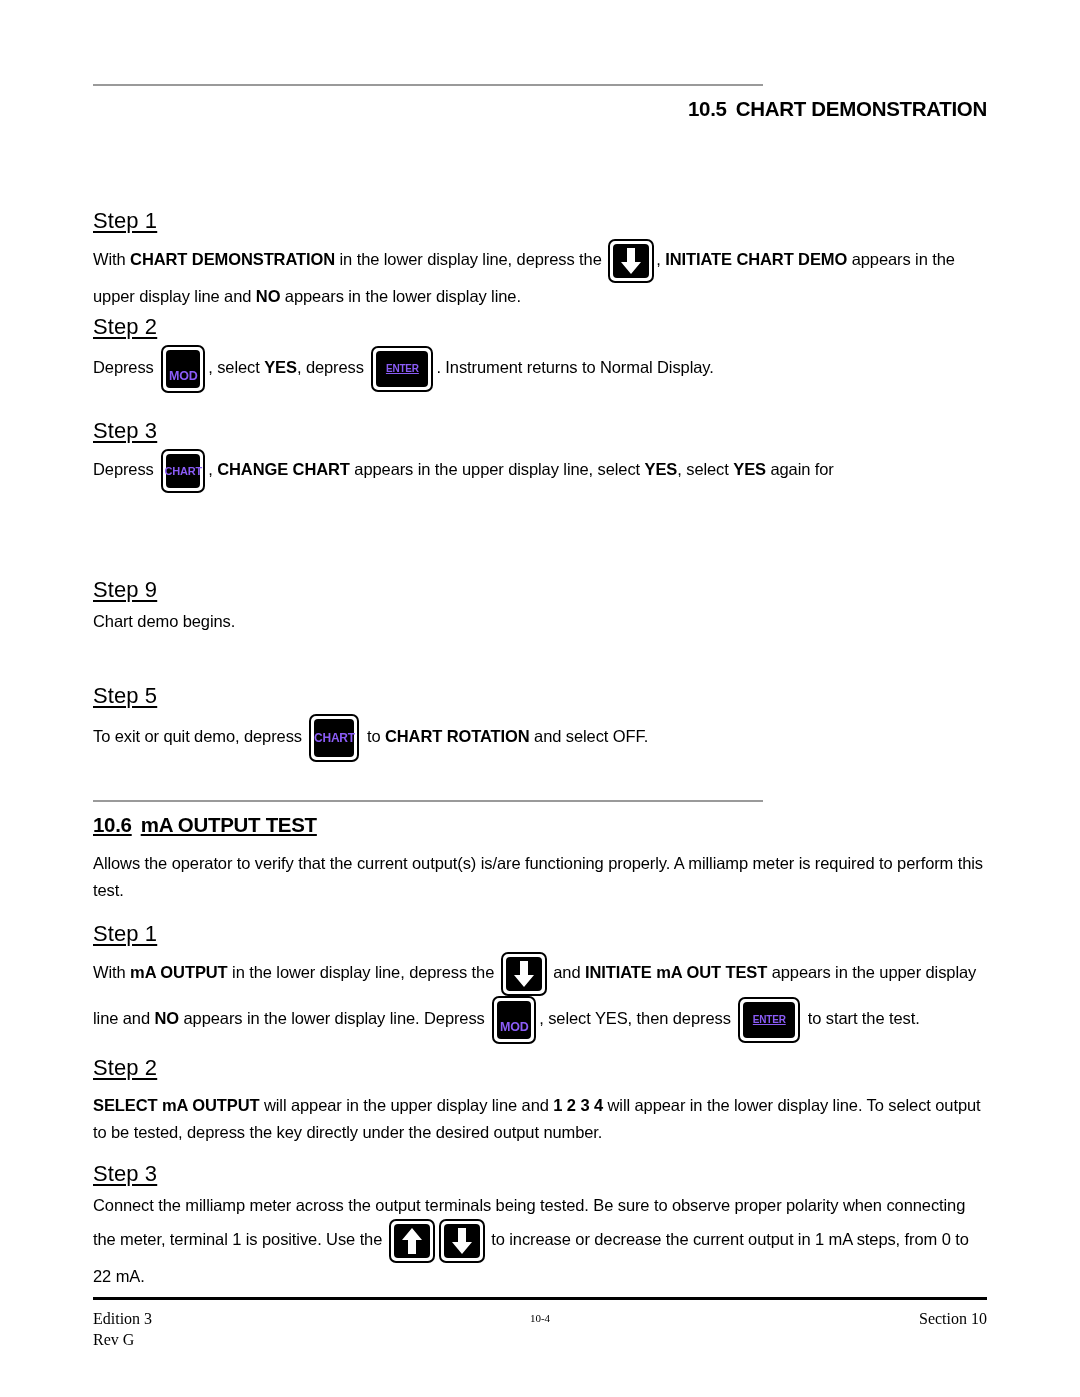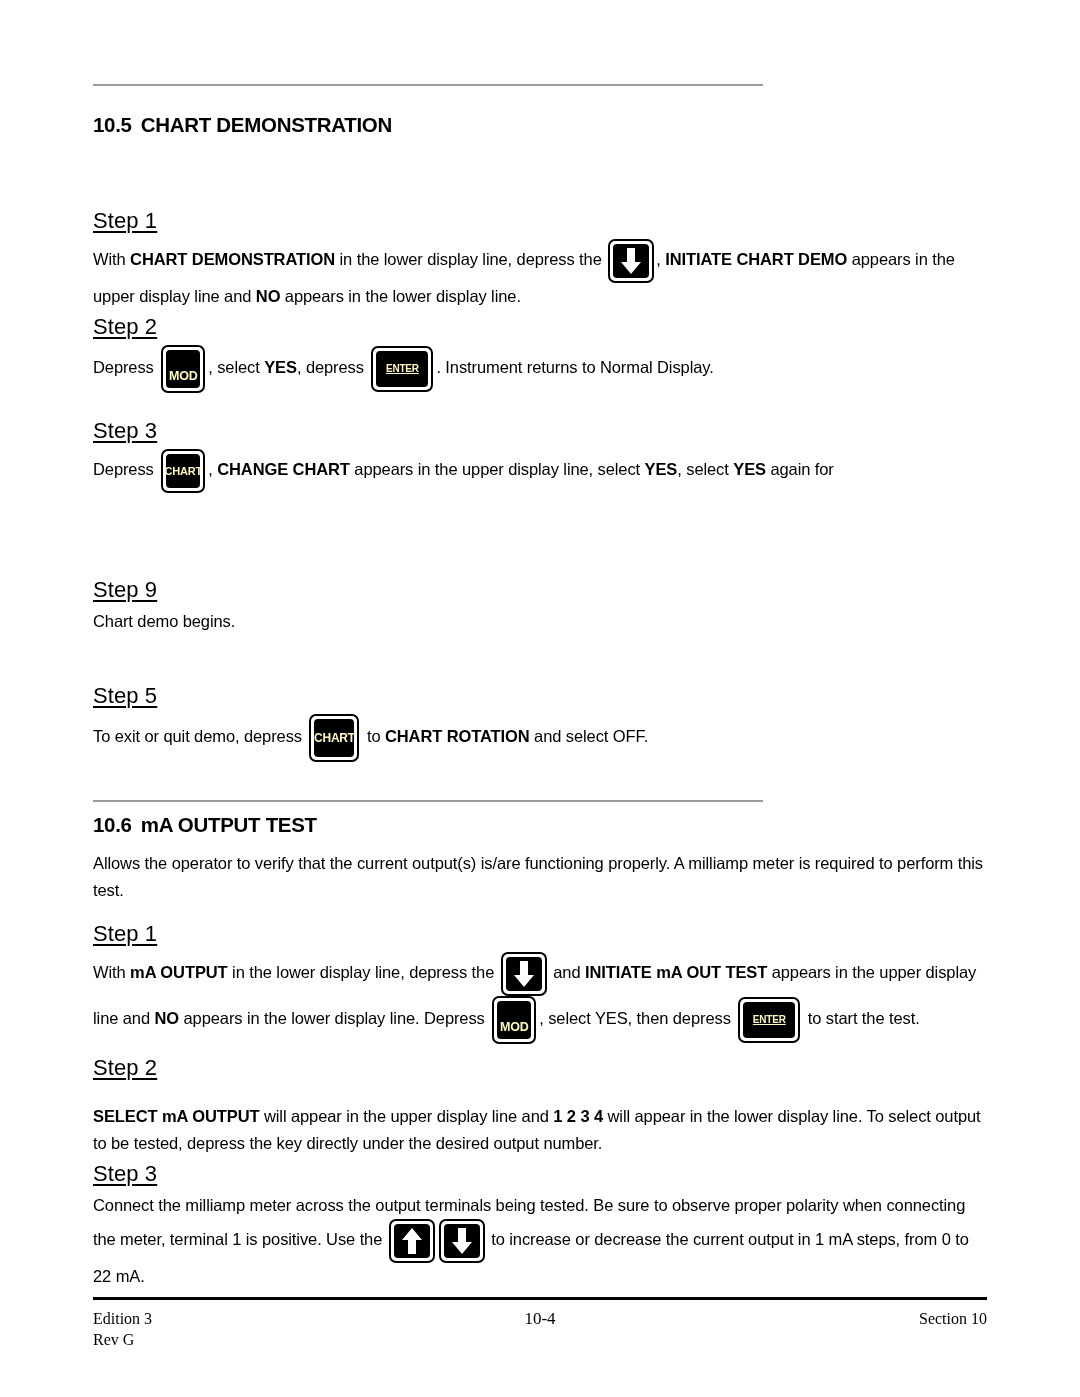--- a/index.html
+++ b/index.html
@@ -87,21 +87,21 @@
     background: #000000;
     border-radius: 4px;
     width: 100%;
     height: 100%;
     display: flex;
     align-items: center;
     justify-content: center;
     box-sizing: border-box;
   }
   .key .cap-text {
-    color: #fef9c3;
+    color: #8b5cf6;
     font-weight: bold;
     font-family: "Liberation Sans", sans-serif;
     line-height: 1;
     letter-spacing: -0.2px;
   }
 
   
   .key-arrow {
     width: 46px;
     height: 44px;
@@ -131,33 +131,33 @@
   .footer {
     position: absolute;
     left: 93px;
     top: 1308px;
     width: 894px;
     font-family: "Liberation Serif", serif;
     font-size: 16px;
     line-height: 21px;
   }
   .footer-left { position: absolute; left: 0; top: 0; }
-  .footer-center { position: absolute; left: 0; top: 0; width: 894px; text-align: center; font-size: 17px; }
+  .footer-center { position: absolute; left: 0; top: 0; width: 894px; text-align: center; font-size: 11px; }
   .footer-right { position: absolute; right: 0; top: 0; }
   .footer-rev { position: absolute; left: 0; top: 21px; }
 </style>
 </head>
 <body>
 
 <div class="page">
 
   <div class="block" style="left:93px; top:84px; width:894px;">
     <div class="sec-rule short"></div>
 
-    <h2 class="section-heading" style="margin-top:28px;">
+    <h2 class="section-heading" style="margin-top:12px;text-align:right;">
       <span class="sec-num">10.5</span><span>CHART DEMONSTRATION</span>
     </h2>
 
   </div>
 
   <div class="block" style="left:93px; top:210px; width:894px;">
     <span class="step-label">Step 1</span>
     <p class="para" style="margin-top:7px; width:894px;">
       <span>With </span><b>CHART DEMONSTRATION</b><span> in the lower display line, depress the </span><span class="key key-arrow" style="margin:0 2px;"><span class="face">
             <svg class="arrow-glyph" width="26" height="30" viewBox="0 0 26 30">
@@ -199,21 +199,21 @@
     <p class="para" style="margin-top:7px;">
       <span>To exit or quit demo, depress </span><span class="key key-chart" style="margin:0 3px;"><span class="face">
             <span class="cap-text">CHART</span>
           </span></span><span> to </span><b>CHART ROTATION</b><span> and select OFF.</span>
     </p>
   </div>
 
   <div class="block" style="left:93px; top:800px; width:894px;">
     <div class="sec-rule short2"></div>
 
-    <h2 class="section-heading" style="margin-top:12px;">
+    <h2 class="section-heading" style="margin-top:12px;text-decoration:underline;">
       <span class="sec-num">10.6</span><span>mA OUTPUT TEST</span>
     </h2>
 
     <p class="para" style="margin-top:13px; width:894px;">
       <span>Allows the operator to verify that the current output(s) is/are functioning properly.  A milliamp meter is required to perform this test.</span>
     </p>
   </div>
 
   <div class="block" style="left:93px; top:923px; width:894px;">
     <span class="step-label">Step 1</span>
@@ -225,21 +225,21 @@
           </span></span><span> and </span><b>INITIATE mA OUT TEST</b><span> appears in the upper display line and </span><b>NO</b><span> appears in the lower display line.  Depress </span><span class="key key-mod" style="margin:0 3px;"><span class="face">
             <span class="cap-text">MOD</span>
           </span></span><span>, select YES, then depress </span><span class="key key-enter" style="margin:0 3px;"><span class="face">
             <span class="cap-text">ENTER</span>
           </span></span><span> to start the test.</span>
     </p>
   </div>
 
   <div class="block" style="left:93px; top:1057px; width:894px;">
     <span class="step-label">Step 2</span>
-    <p class="para" style="margin-top:24px; width:894px;">
+    <p class="para" style="margin-top:13px; width:894px;">
       <b>SELECT mA OUTPUT</b><span> will appear in the upper display line and </span><b>1  2  3  4</b><span>  will appear in the lower display line.  To select output to be tested, depress the key directly under the desired output number.</span>
     </p>
   </div>
 
   <div class="block" style="left:93px; top:1163px; width:894px;">
     <span class="step-label">Step 3</span>
     <p class="para" style="margin-top:7px; width:894px;">
       <span>Connect the milliamp meter across the output terminals being tested.  Be sure to observe proper polarity when connecting the meter, terminal 1 is positive.  Use  the </span><span class="key key-arrow" style="margin:0 2px;"><span class="face">
             <svg class="arrow-glyph" width="26" height="30" viewBox="0 0 26 30">
               <polygon points="13,2 23,14 17,14 17,28 9,28 9,14 3,14" fill="#ffffff"></polygon>

